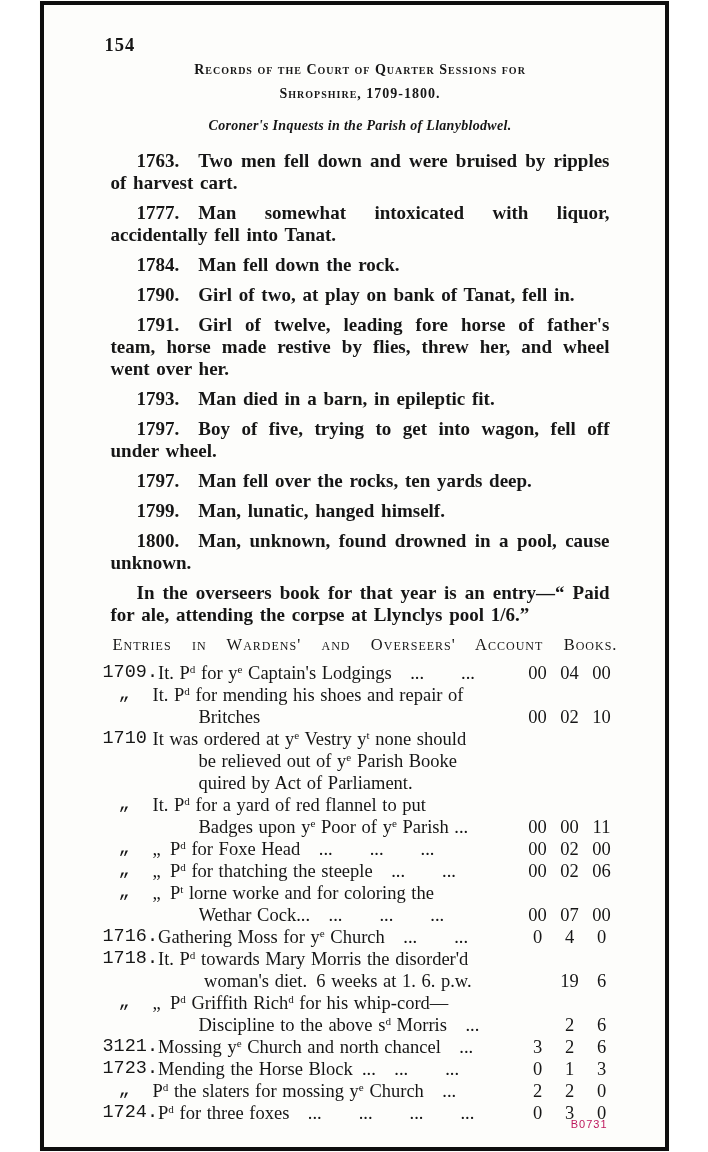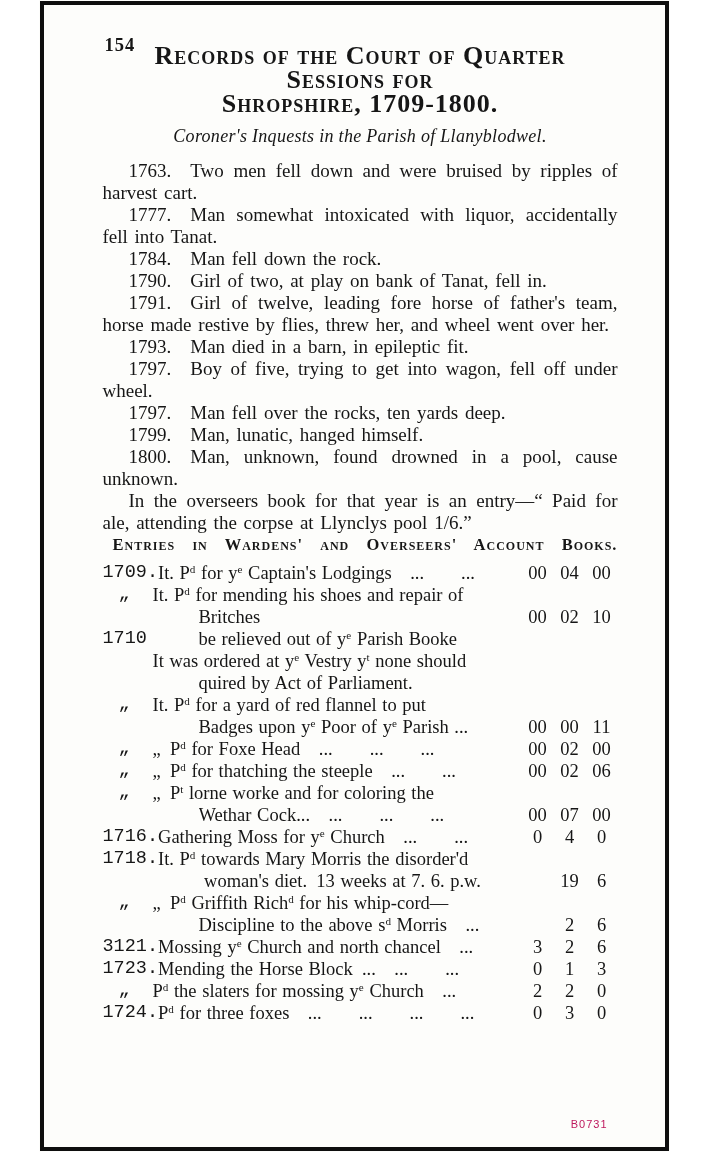--- a/index.html
+++ b/index.html
@@ -40,51 +40,51 @@
   }
   .pageno {
     position: absolute;
     left: 2px;
     top: 0;
     font-size: 18.5px;
     letter-spacing: 1px;
   }
   
   .records {
-    margin-top: 10px;
+    margin-top: 24px;
     text-align: center;
     font-variant: small-caps;
     font-weight: 700;
-    font-size: 26px;
+    font-size: 14px;
     letter-spacing: 1px;
     line-height: 24px;
   }
   .inq-head {
     margin-top: 8px;
     text-align: center;
     font-style: italic;
-    font-weight: 400;
-    font-size: 18px;
+    font-weight: 700;
+    font-size: 14px;
     line-height: 24px;
     letter-spacing: 0.3px;
   }
   
   .paras {
     margin-top: 12px;
     font-size: 19px;
     line-height: 22px;
     text-align: justify;
     word-spacing: 2px;
   }
-  .para { margin: 0; text-indent: 26px; }
+  .para { margin: 8px; text-indent: 26px; font-weight: bold; }
   
   .acct-heading {
     margin-top: 0;
     font-variant: small-caps;
-    font-weight: 700;
+    font-weight: 400;
     font-size: 16.5px;
     letter-spacing: 1px;
     line-height: 22px;
     text-align: justify;
     text-align-last: justify;
     padding-left: 10px;
   }
   .acct-table {
     margin-top: 6px;
     font-size: 18.5px;
@@ -180,25 +180,25 @@
                 <span class="amt-col">00</span>
                 <span class="amt-col">02</span>
                 <span class="amt-col">10</span>
               </span>
             </div>
           </div>
         </div>
         <div class="acct-row">
           <span class="acct-year">1710</span>
           <div class="acct-lines">
+            <div class="acct-line">
+              <span class="acct-text">It was ordered at y<sup>e</sup> Vestry y<sup>t</sup> none should</span>
+            </div>
             <div class="acct-line cont">
               <span class="acct-text">be relieved out of y<sup>e</sup> Parish Booke</span>
-            </div>
-            <div class="acct-line">
-              <span class="acct-text">It was ordered at y<sup>e</sup> Vestry y<sup>t</sup> none should</span>
             </div>
             <div class="acct-line cont">
               <span class="acct-text">quired by Act of Parliament.</span>
             </div>
           </div>
         </div>
         <div class="acct-row">
           <span class="acct-year ditto">„</span>
           <div class="acct-lines">
             <div class="acct-line">
@@ -269,21 +269,21 @@
             </div>
           </div>
         </div>
         <div class="acct-row">
           <span class="acct-year">1718.</span>
           <div class="acct-lines">
             <div class="acct-line">
               <span class="acct-text">It. P<sup>d</sup> towards Mary Morris the disorder'd</span>
             </div>
             <div class="acct-line cont">
-              <span class="acct-text">woman's diet. 13 weeks at 7. 6. p.w.</span>
+              <span class="acct-text">woman's diet. 6 weeks at 1. 6. p.w.</span>
               <span class="acct-amt">
                 <span class="amt-col"></span>
                 <span class="amt-col">19</span>
                 <span class="amt-col">6</span>
               </span>
             </div>
           </div>
         </div>
         <div class="acct-row">
           <span class="acct-year ditto">„</span>

